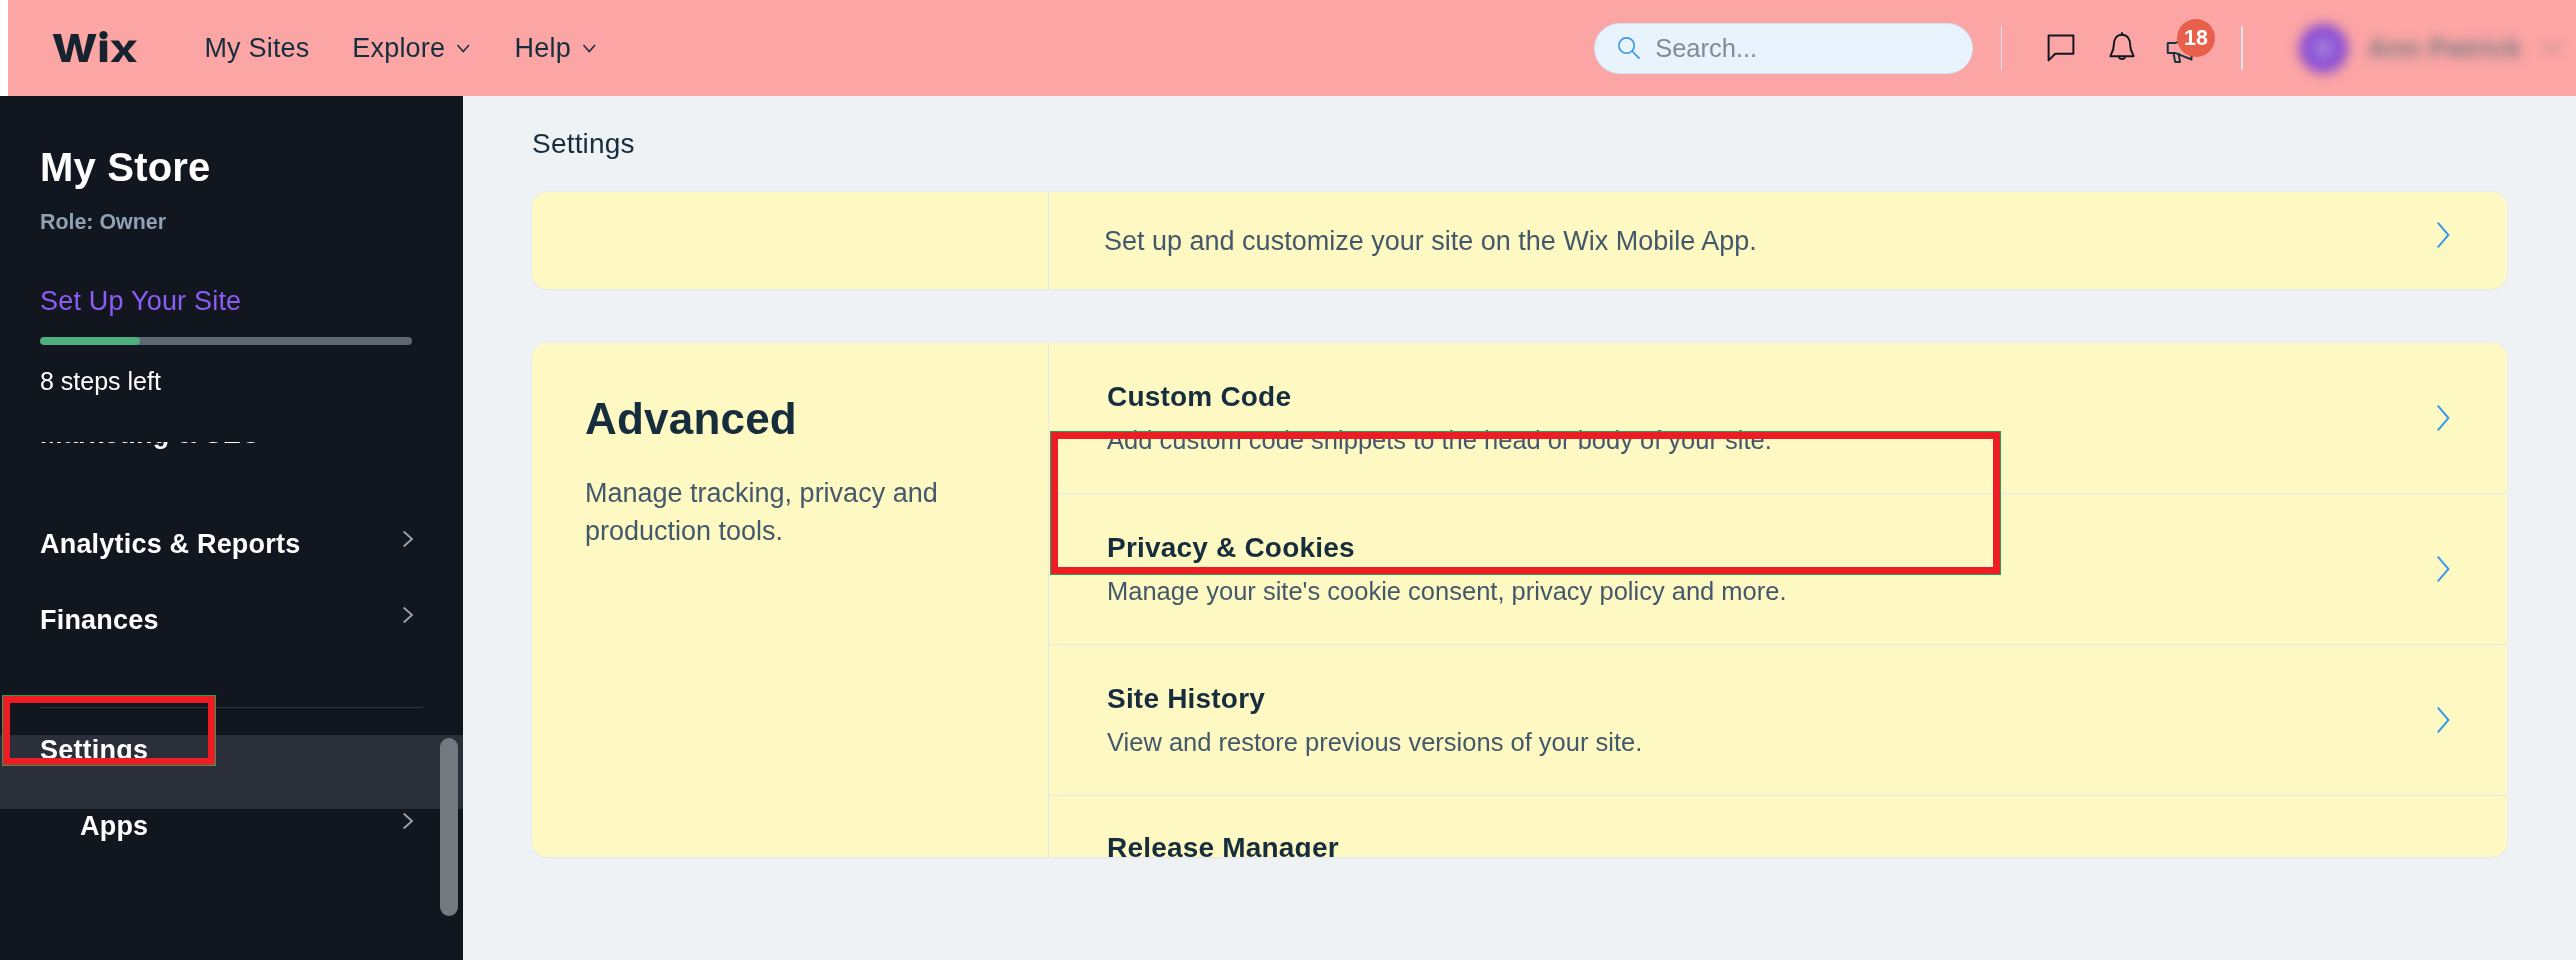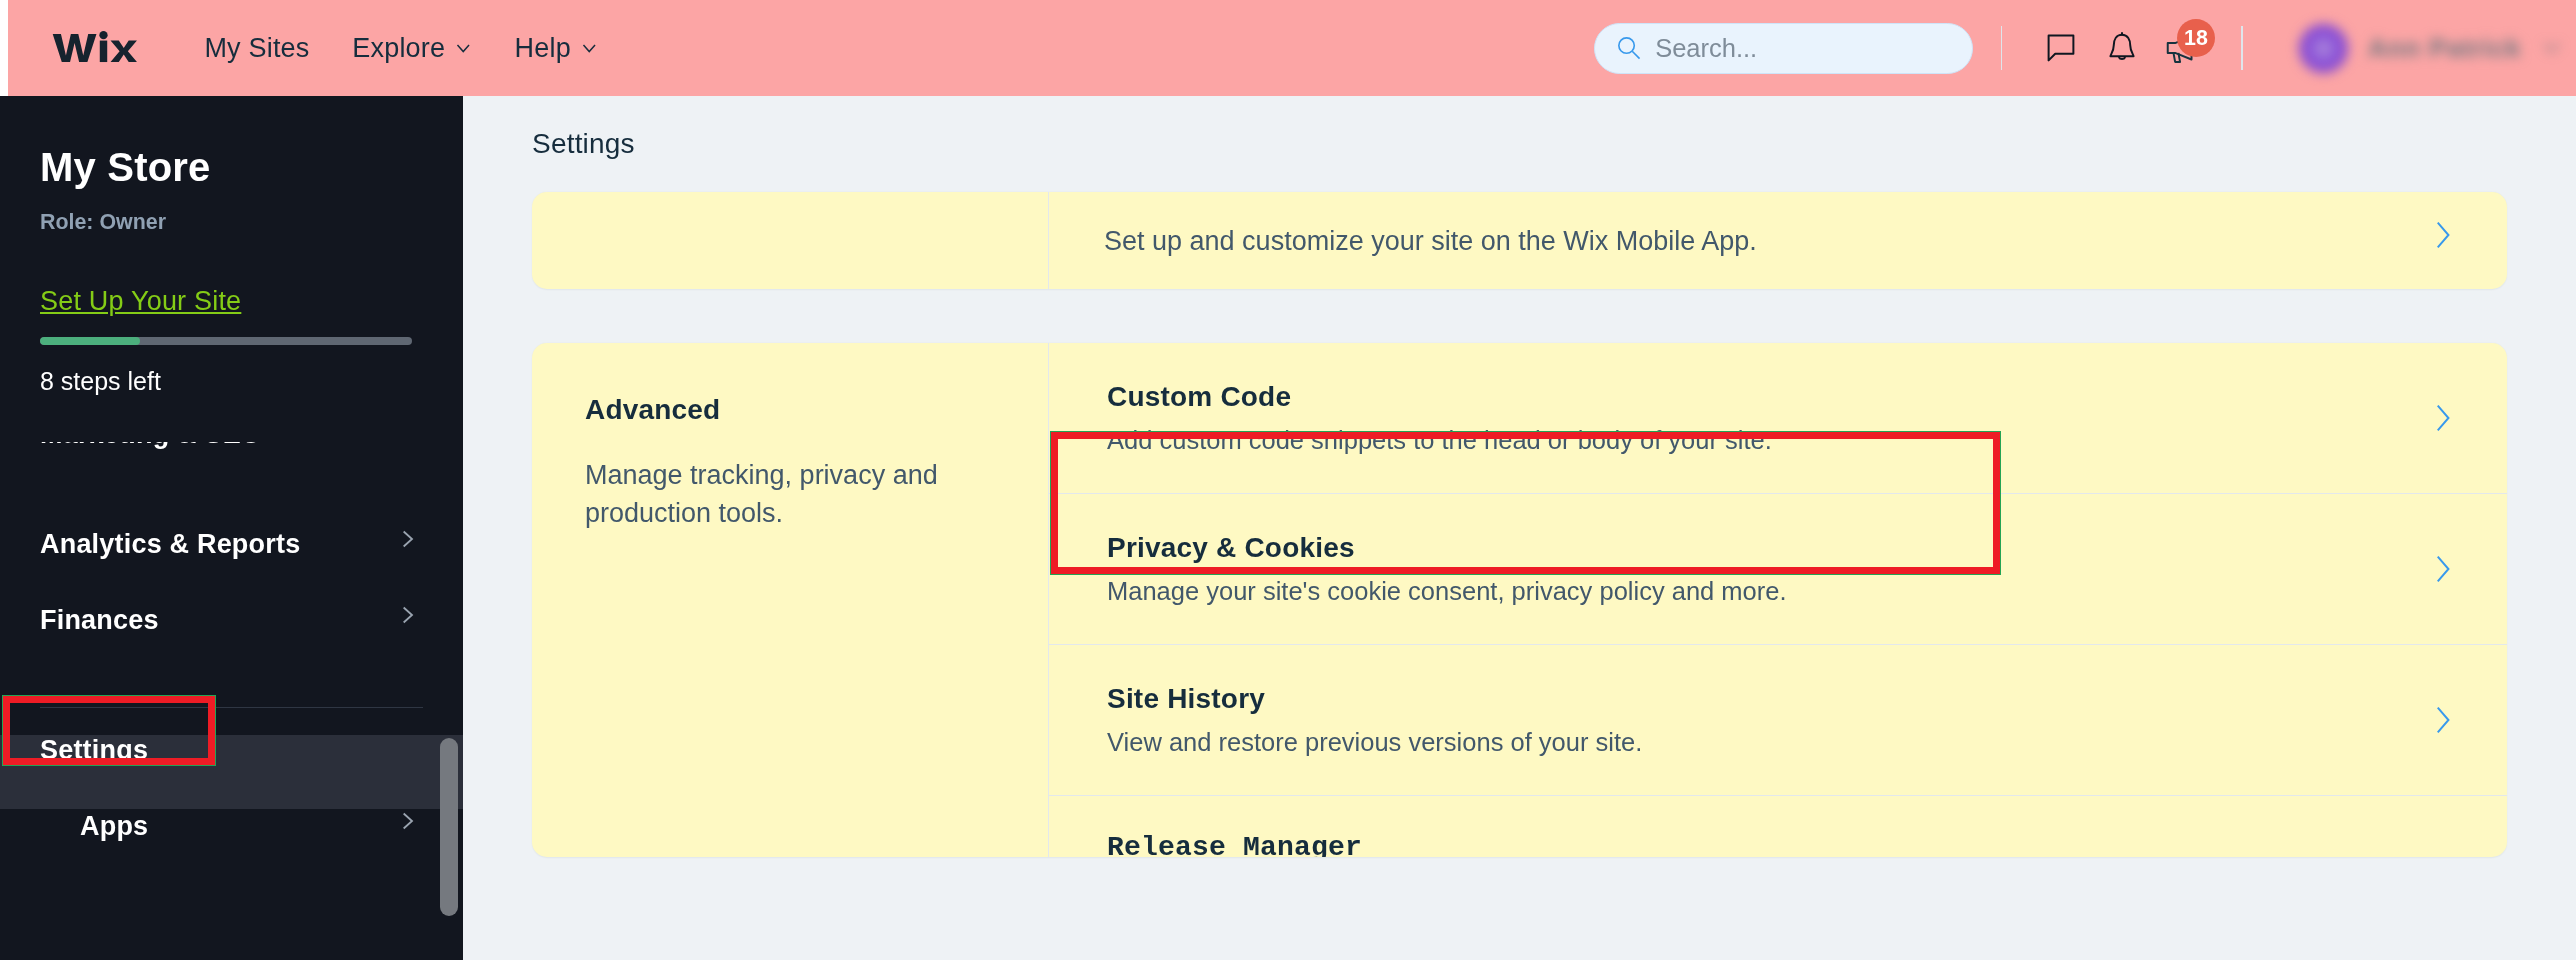--- a/index.html
+++ b/index.html
@@ -43,21 +43,21 @@
   .uname { font-size:26px; color:#6b7680; font-weight:600; letter-spacing:0.8px; }
   .user-caret { width:21.4px; height:21.4px; }
 
   
   .sidebar { position:absolute; left:0; top:96px; width:463px; height:865px;
     background:#12161f; overflow:hidden; }
   .side-head { position:absolute; left:0; top:0; width:463px; height:346px;
     background:#12161f; z-index:3; padding:49px 40px 0 40px; }
   .store-title { font-size:40px; font-weight:bold; color:#ffffff; letter-spacing:0.2px; }
   .store-role { margin-top:20px; font-size:21.4px; color:#90a1b3; font-weight:600; }
-  .setup-title { margin-top:51px; font-size:27px; color:#84cc16; letter-spacing:0.2px;text-decoration:underline; }
+  .setup-title { margin-top:51px; font-size:27px; color:#8b5cf6; letter-spacing:0.2px; }
   .progress-track { margin-top:20px; width:372px; height:8.2px; border-radius:4.1px;
     background:#5f6772; overflow:hidden; }
   .progress-fill { height:8.2px; border-radius:4.1px; background:#4caf7d; }
   .steps-left { margin-top:21.4px; font-size:25px; color:#ffffff; }
 
   .side-list { position:absolute; left:0; top:323px; width:463px; }
   .side-item { position:relative; height:74px; display:flex; align-items:flex-start;
     padding:0 40px; cursor:pointer; }
   .side-item .lbl { font-size:27px; color:#ffffff; font-weight:bold; letter-spacing:0.2px; }
   .side-item .chev { position:absolute; right:46px; width:20px; height:20px; }
@@ -77,34 +77,34 @@
     background:#eef2f5; overflow:hidden; }
   .main-head { height:96px; display:flex; align-items:center; padding-left:69px; }
   .main-head .t { font-size:28px; color:#162d3d; letter-spacing:0.2px; }
 
   .card { background:#fef9c3; border-radius:15px; margin:0 69px 0 69px;
     box-shadow:0 0.8px 1.6px rgba(22,45,61,.06); overflow:hidden; }
   .card-partial { height:97px; position:relative; }
 
   .card-split { display:flex; min-height:82px; }
   .card-left { width:516px; flex:0 0 516px; padding:51px 53px 51px 53px; }
-  .card-left h2 { font-size:28px; color:#162d3d; font-weight:bold; letter-spacing:0.2px; }
+  .card-left h2 { font-size:44px; color:#162d3d; font-weight:bold; letter-spacing:0.2px; }
   .card-left p { margin-top:30px; font-size:27px; line-height:1.42; color:#42586b;
     max-width:362px; }
   .card-right { flex:1 1 auto; border-left:0.8px solid #e3e8ec; }
 
   .row { position:relative; padding:38px 53px 38px 58px; border-bottom:0.8px solid #e3e8ec; }
   .row:last-child { border-bottom:none; }
   .row h3 { font-size:28px; color:#162d3d; font-weight:bold; letter-spacing:0.2px; }
   .row p { margin-top:13px; font-size:25.5px; color:#42586b; }
   .row .row-chev { position:absolute; right:54px; top:50%; transform:translateY(-50%);
     width:21.4px; height:30px; }
   .row .row-chev svg { display:block; }
 
-  .row-cut { padding-top:36px; padding-bottom:0; height:61px; overflow:hidden;font-family:Liberation Mono, monospace; }
+  .row-cut { padding-top:36px; padding-bottom:0; height:61px; overflow:hidden; }
   .row-cut h3 { font-size:28px; }
 
   .mobileline { position:absolute; left:572px; top:50%; transform:translateY(-50%);
     font-size:27px; color:#42586b; }
   .card-partial .vline { position:absolute; left:516px; top:0; bottom:0; width:0.8px;
     background:#e3e8ec; }
 </style>
 </head>
 <body>
 

